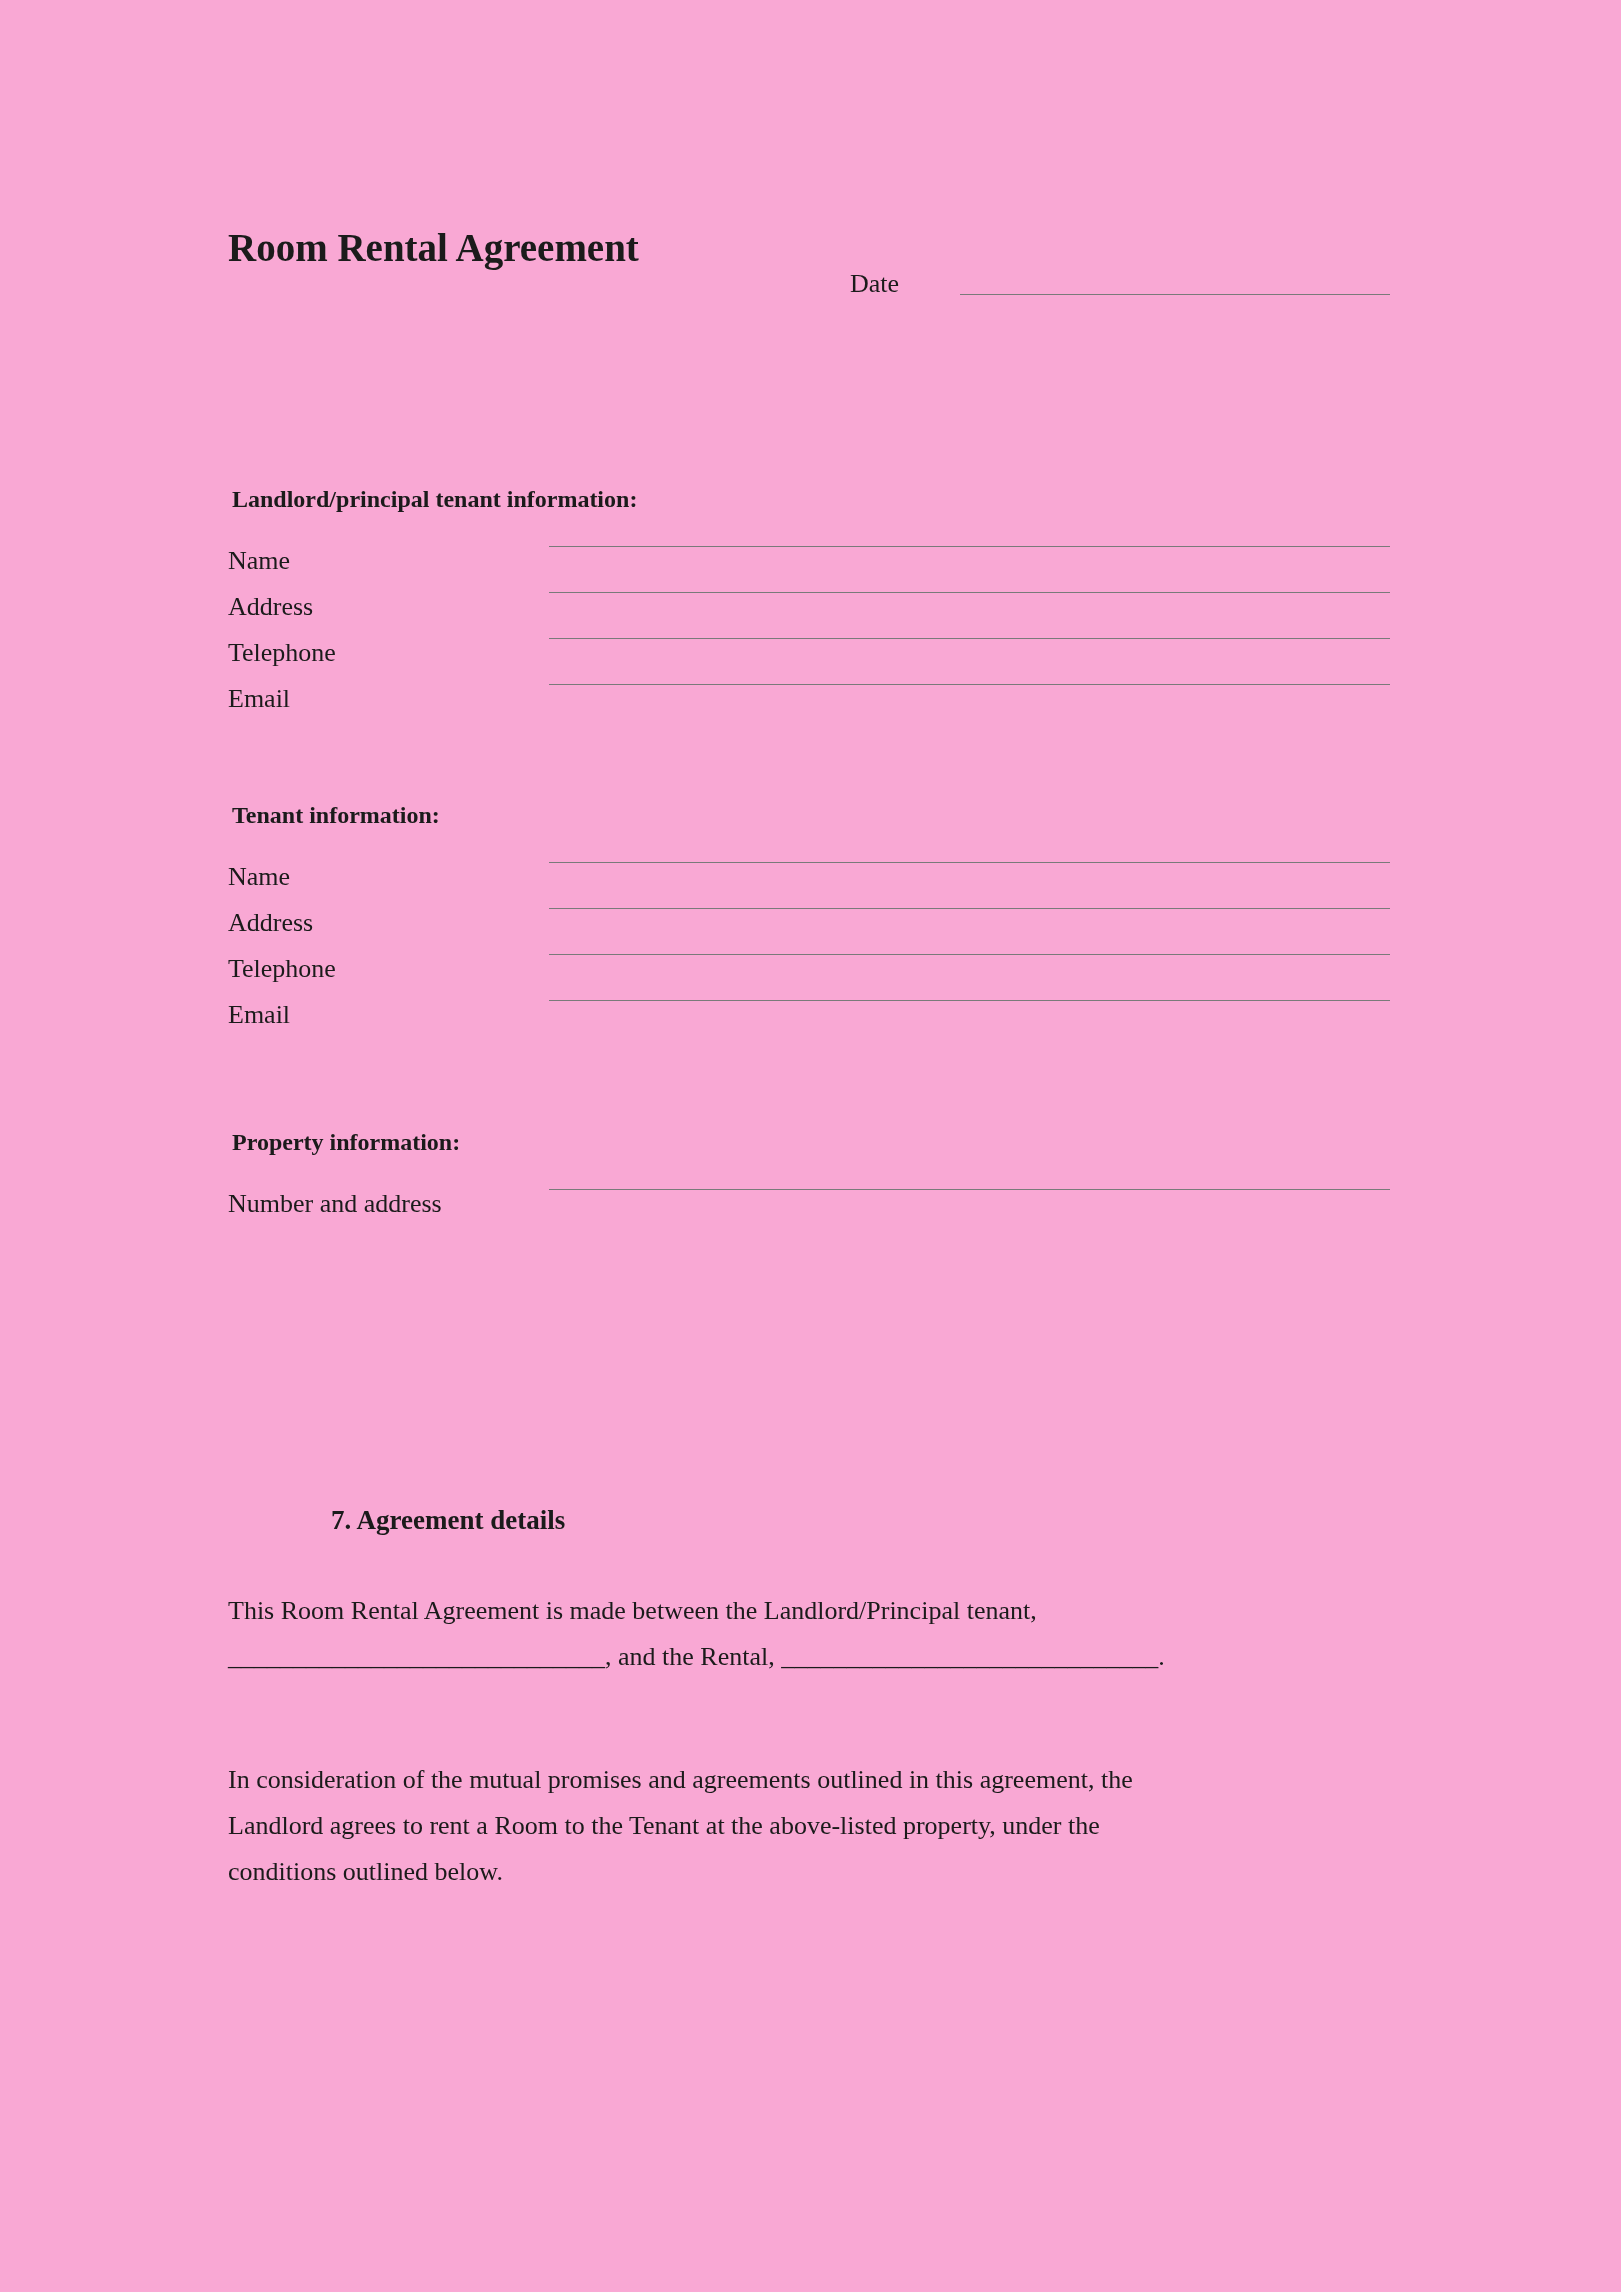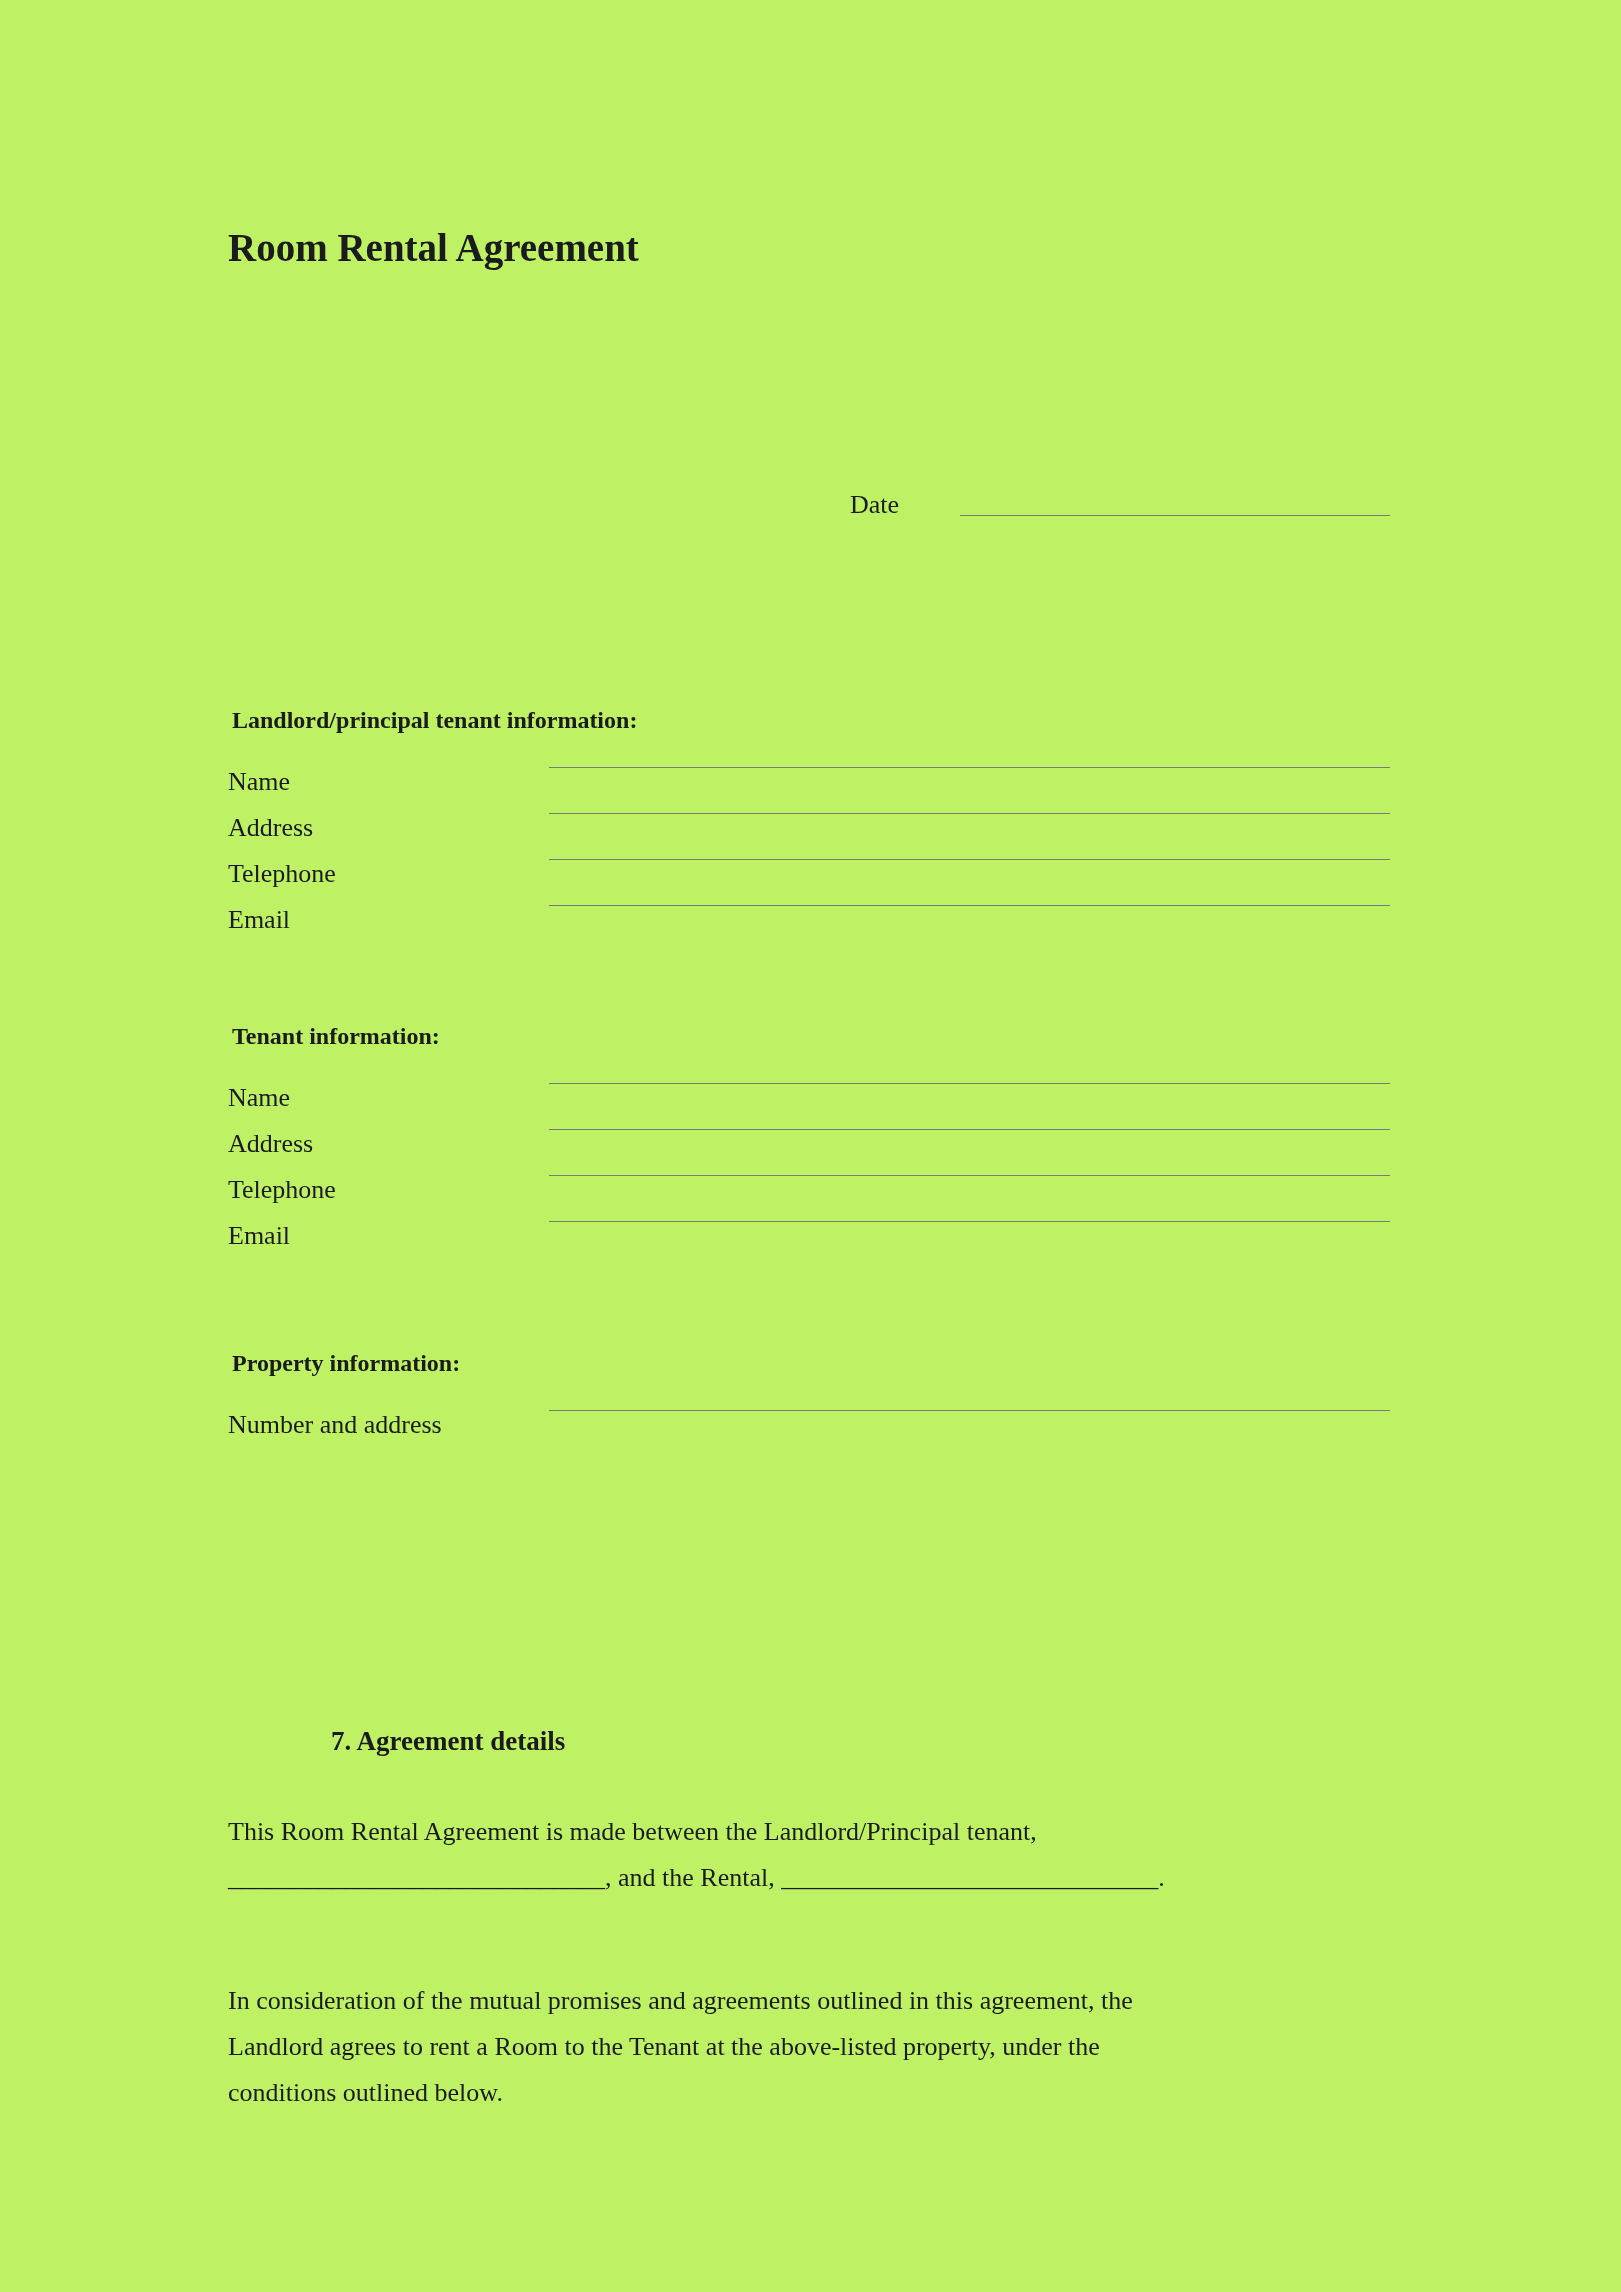--- a/index.html
+++ b/index.html
@@ -1,40 +1,39 @@
 <!DOCTYPE html>
 <html style="font-size:14.3px"><head>
 <meta charset="utf-8">
 <style>
   html, body { margin: 0; padding: 0; background: #ffffff; }
   .page {
     position: relative;
     width: 1622px;
     height: 2293px;
-    background: #bef264;
+    background: #f9a8d4;
     box-sizing: border-box;
     padding: 0 232px 0 228px;
     font-family: "Liberation Serif", "DejaVu Serif", serif;
     font-size: 26px;
     color: #1b1b1b;
     overflow: hidden;
   }
 
   .doc-title {
     margin: 0;
     padding-top: 228px;
     font-size: 39px;
     line-height: 39px;
     font-weight: bold;
   }
 
   .date-row {
     display: flex;
     align-items: flex-end;
-    margin-top: 221px;
     margin-left: 622px;
     height: 32px;
   }
   .date-line {
     flex: 1;
     margin-left: 61px;
     margin-bottom: 4.5px;
     border-bottom: 1.8px solid #7a7a7a;
   }
 

